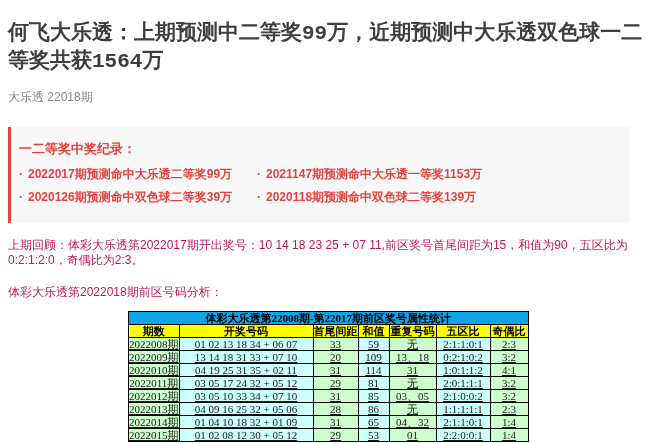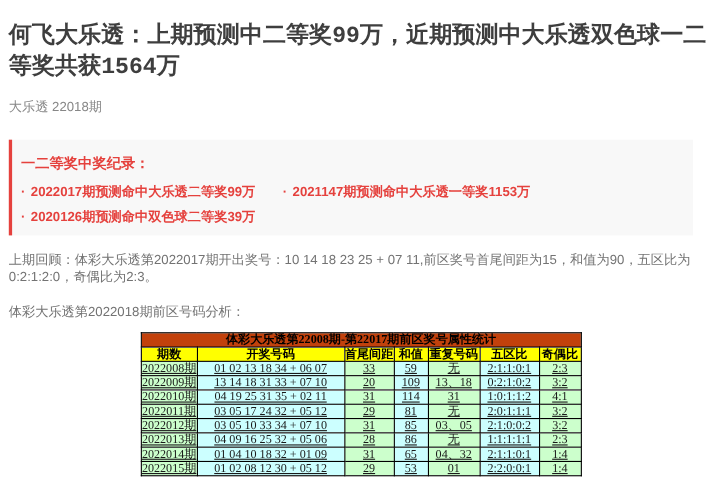--- a/index.html
+++ b/index.html
@@ -31,37 +31,37 @@
   .record-grid{
     display:grid;grid-template-columns:238px auto;
     column-gap:0;row-gap:9px;
   }
   .record-item{
     color:#e5413d;font-weight:bold;font-size:12px;line-height:14px;
     white-space:nowrap;
   }
   .record-item .dot{margin-right:5px;font-weight:bold;}
 
-  .para{font-size:12px;color:#737373;line-height:15px;}
+  .para{font-size:12px;color:#be185d;line-height:15px;}
   .review-para{margin-top:15px;}
   .analysis-para{margin-top:17px;}
 
   table.stats{
     margin-left:120px;margin-top:11px;
     border-collapse:collapse;table-layout:fixed;
   }
   table.stats td,table.stats th{
     border:1px solid #000;
     padding:0;height:12px;
     text-align:center;vertical-align:middle;
     font-size:11px;line-height:12px;
     overflow:hidden;white-space:nowrap;
   }
   .tbl-title{
-    background:#c2410c;font-weight:bold;color:#000;
+    background:#0ea5e9;font-weight:bold;color:#000;
     font-family:"Liberation Serif","DejaVu Serif",serif;
     font-size:12px;
   }
   th.col-h{
     background:#ffff00;color:#000;font-weight:bold;
     font-family:"Liberation Serif","DejaVu Serif",serif;
     font-size:12px;
   }
   td.c-green{background:#ccffcc;}
   td.c-cyan{background:#ccffff;}
@@ -86,20 +86,21 @@
   <h1 class="page-title">何飞大乐透：上期预测中二等奖99万，近期预测中大乐透双色球一二等奖共获1564万</h1>
 
   <div class="page-subtitle">大乐透 22018期</div>
 
   <div class="record-box">
     <div class="record-heading">一二等奖中奖纪录：</div>
     <div class="record-grid">
       <div class="record-item"><span class="dot">·</span><span>2022017期预测命中大乐透二等奖99万</span></div>
       <div class="record-item"><span class="dot">·</span><span>2021147期预测命中大乐透一等奖1153万</span></div>
       <div class="record-item"><span class="dot">·</span><span>2020126期预测命中双色球二等奖39万</span></div>
+      <div class="record-item"><span class="dot">·</span><span>2020118期预测命中双色球二等奖139万</span></div>
       <div></div>
     </div>
   </div>
 
   <div class="para review-para">上期回顾：体彩大乐透第2022017期开出奖号：10 14 18 23 25 + 07 11,前区奖号首尾间距为15，和值为90，五区比为0:2:1:2:0，奇偶比为2:3。</div>
 
   <div class="para analysis-para">体彩大乐透第2022018期前区号码分析：</div>
 
   <table class="stats">
     <colgroup>

